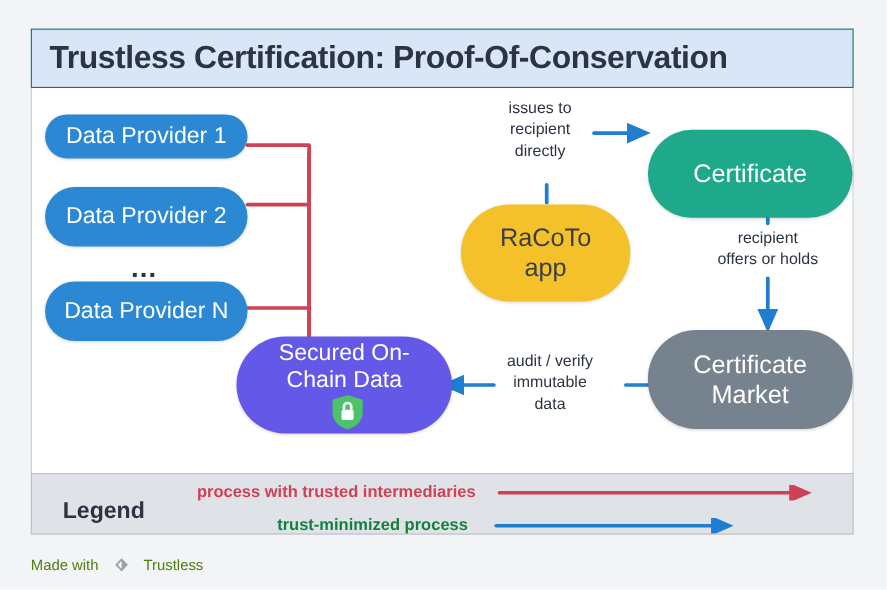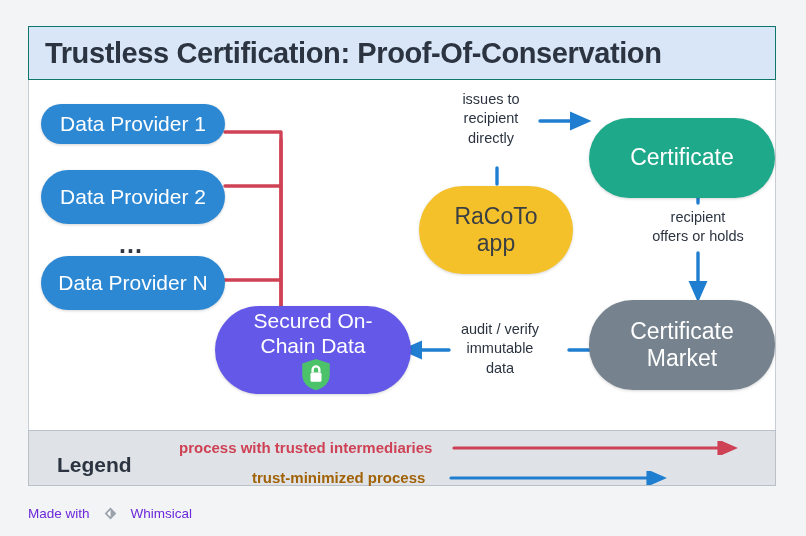--- a/index.html
+++ b/index.html
@@ -86,27 +86,27 @@
     border:1px solid #b9c0c7;
     box-sizing:border-box;
   }
   .legend-title{
     position:absolute;left:28px;top:22px;
     font-size:21px;font-weight:bold;color:#2b3440;
   }
   .legend-row{position:absolute;display:flex;align-items:center;}
   .legend-txt{font-size:15px;font-weight:bold;white-space:nowrap;}
   .lt-red{color:#cf4155;}
-  .lt-blue{color:#a16207;}
+  .lt-blue{color:#15803d;}
 
   
   .footer{
     position:absolute;left:28px;top:506px;
     display:flex;align-items:center;gap:13px;
-    color:#6d28d9;font-size:13.5px;
+    color:#4d7c0f;font-size:13.5px;
   }
   .wh-mark{width:15px;height:15px;display:block;}
 </style>
 </head>
 <body>
 
 <div id="board">
 
   <div class="title-bar">
     <div class="title-text">Trustless Certification: Proof-Of-Conservation</div>
@@ -243,14 +243,14 @@
 </div>
 
 <div class="footer">
   <span>Made with</span>
   <span class="wh-mark">
     <svg viewBox="0 0 16 16" width="15" height="15" xmlns="http://www.w3.org/2000/svg">
       <path d="M8 1.6 L14.2 8 L8 14.4 L1.8 8 Z" fill="#9aa3ab"></path>
       <path d="M4.4 8 L8 4.3 L8 11.7 Z" fill="#ffffff"></path>
     </svg>
   </span>
-  <span>Whimsical</span>
+  <span>Trustless</span>
 </div>
 
 </body></html>

